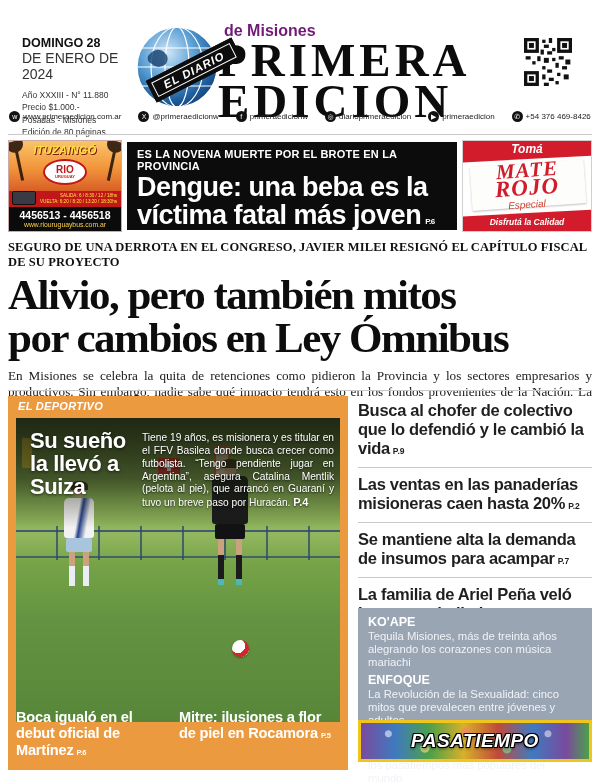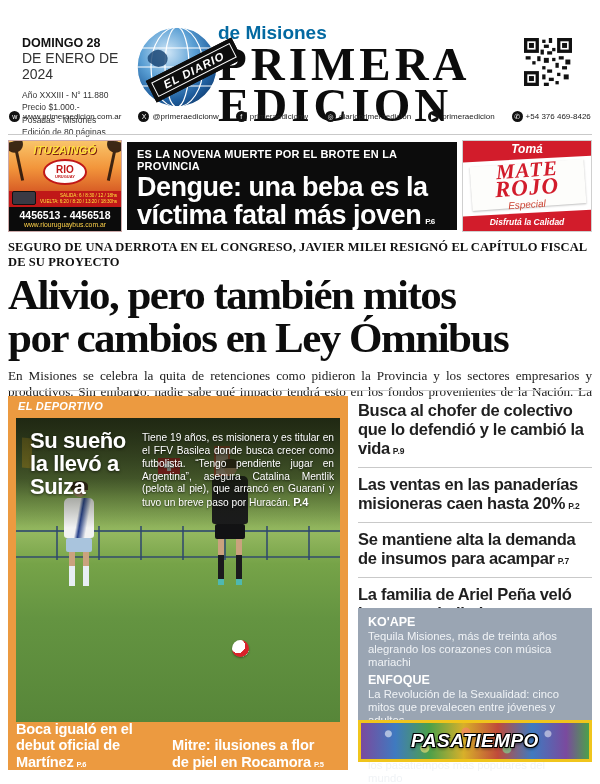--- a/index.html
+++ b/index.html
@@ -12,21 +12,21 @@
   .dateblock { position:absolute; left:22px; top:36px; width:120px; }
   .dateblock .d1 { font-size:12.5px; font-weight:bold; color:#111; }
   .dateblock .d2 { font-size:14px; color:#333; margin-bottom:7px; }
   .dateblock .info { font-size:8.5px; color:#333; line-height:1.45; }
   .globe { position:absolute; left:136px; top:26px; width:82px; height:82px; }
   .stamp { position:absolute; left:146px; top:58px; width:96px; height:24px; background:#0d0d0d;
            border:2px solid #0d0d0d; transform:rotate(-27deg); display:flex; align-items:center; justify-content:center; z-index:3; }
   .stamp .inner { border:1.5px solid #fff; width:88px; height:16px; display:flex; align-items:center; justify-content:center;
                   color:#fff; font-weight:bold; font-style:italic; font-size:11.5px; letter-spacing:1px; }
   .brand { position:absolute; left:218px; top:22px; width:280px; }
-  .brand .region { font-size:19px; font-weight:bold; color:#0369a1; margin-left:0; }
+  .brand .region { font-size:16px; font-weight:bold; color:#701a75; margin-left:6px; }
   .brand .big { font-family:"Liberation Serif", serif; font-weight:bold; color:#0c0c0c;
                 font-size:47px; line-height:0.88; letter-spacing:4px; }
   .qr { position:absolute; left:524px; top:38px; width:48px; height:48px; }
   .socialbar { position:absolute; left:0; top:111px; width:600px; display:flex; justify-content:center; gap:17px; }
   .soc { display:flex; align-items:center; gap:3px; }
   .soc .ic { width:11px; height:11px; border-radius:50%; background:#111; color:#fff; font-size:7px;
              display:flex; align-items:center; justify-content:center; line-height:1; }
   .soc .tx { font-size:8px; color:#222; }
   .mastrule { position:absolute; left:8px; top:134px; width:584px; height:1px; background:#c9c9c9; }
 
@@ -110,21 +110,21 @@
   .pl-r .shorts { width:30px; height:15px; background:#121214; border-radius:2px; }
   .pl-r .legs { width:24px; }
   .pl-r .legs div { height:46px; background:linear-gradient(#caa27e 34%,#1b1b1d 34%,#1b1b1d 86%,#4fb8b0 86%); }
   .ball { position:absolute; left:216px; top:222px; width:17px; height:17px; border-radius:50%;
           background:radial-gradient(circle at 35% 35%, #fff 0 45%, #d8232a 46% 75%, #fff 76%); box-shadow:0 1px 2px rgba(0,0,0,.4); }
   .feat-hl { position:absolute; left:14px; top:12px; width:110px; color:#fff; font-weight:bold; font-size:22px; line-height:1.04;
              text-shadow:0 1px 3px rgba(0,0,0,.6); letter-spacing:-.4px; }
   .feat-tx { position:absolute; left:126px; top:14px; width:192px; color:#fff; font-size:10.2px; line-height:1.26;
              text-shadow:0 1px 2px rgba(0,0,0,.7); text-align:justify; }
   .feat-tx .pg { font-weight:bold; font-size:11px; }
-  .sports .foot { position:absolute; left:8px; bottom:0; width:324px; display:flex; gap:0;align-items:flex-end; }
+  .sports .foot { position:absolute; left:8px; bottom:12px; width:324px; display:flex; gap:7px; }
   .sports .foot .item { width:156px; color:#fff; font-weight:bold; font-size:14.6px; line-height:1.12; letter-spacing:-.2px; }
   .sports .foot .pg { font-size:7.5px; font-weight:bold; margin-left:3px; }
 
   
   .rcol { position:absolute; left:358px; top:394px; width:234px; }
   .rhead { padding:7px 0 9px 0; border-bottom:1px solid #c9c9c9; }
   .rhead:last-of-type { border-bottom:none; }
   .rhead .t { font-size:16.5px; font-weight:bold; color:#1f1f1f; line-height:1.15; letter-spacing:-.3px; display:inline; }
   .rhead .pg { font-size:8.5px; font-weight:bold; color:#1f1f1f; margin-left:3px; }
   .culture { position:absolute; left:358px; top:608px; width:234px; height:122px; background:#9aa5b3; padding:8px 10px; }

